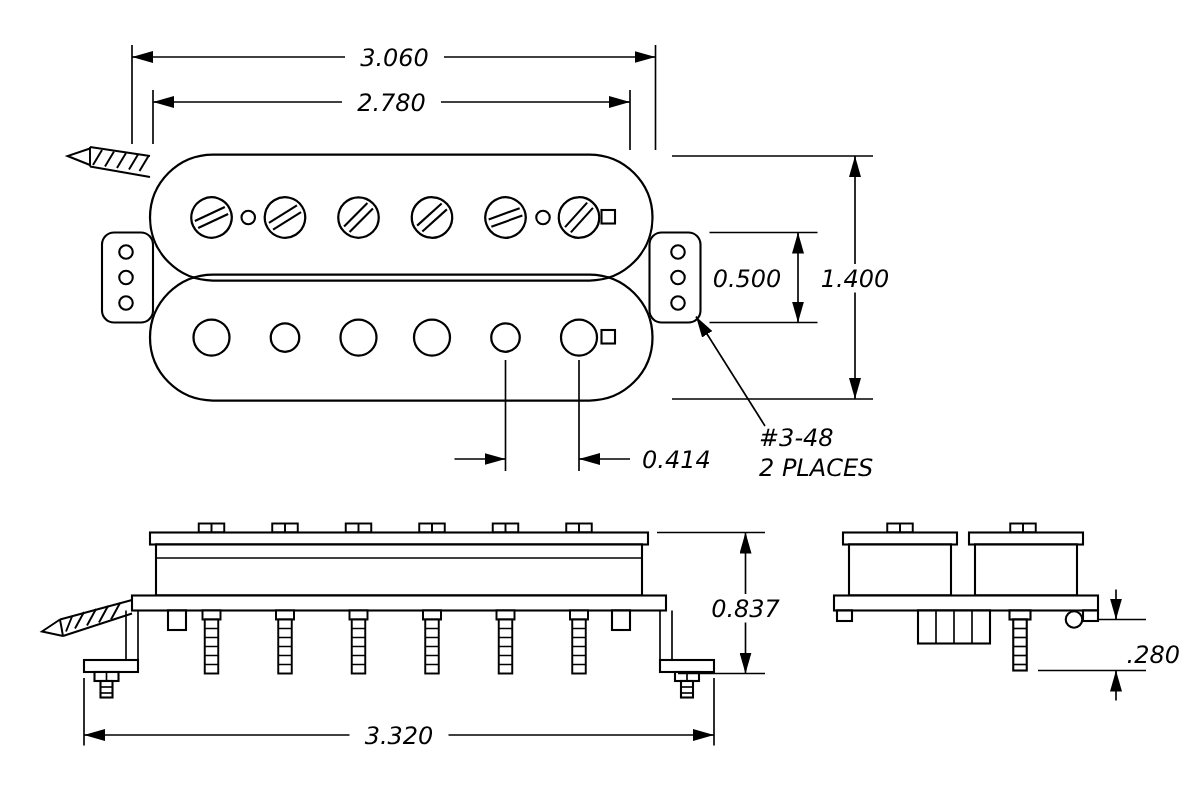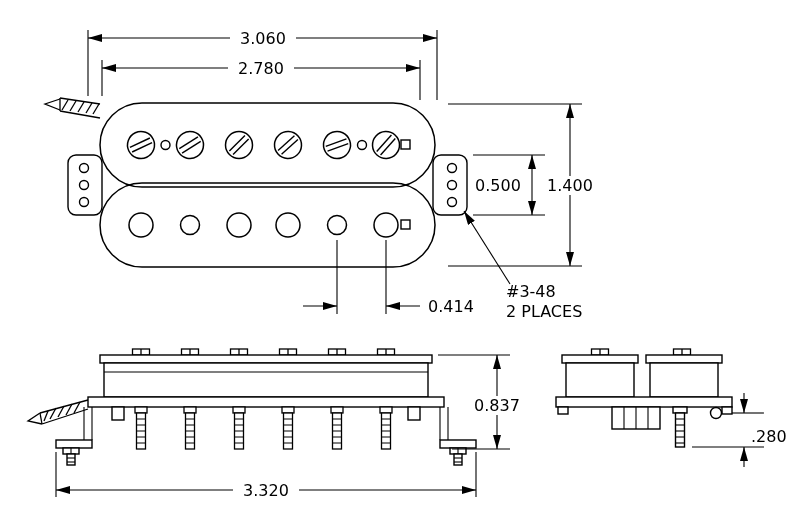--- a/index.html
+++ b/index.html
@@ -1,17 +1,17 @@
 <!DOCTYPE html>
 <html><head>
 <meta charset="utf-8">
 <style>
   html,body{margin:0;padding:0;background:#ffffff;}
   .canvas{width:800px;height:529px;background:#ffffff;position:relative;overflow:hidden;
-          font-family:"Liberation Sans",sans-serif;}
+          font-family:"Liberation Sans",sans-serif;font-style:italic;}
   svg{display:block;}
   svg text{font-family:"DejaVu Sans","Liberation Sans",sans-serif;font-size:16px;fill:#000;}
   .part{fill:#fff;stroke:#000;stroke-width:1.4;}
   .outline{fill:none;stroke:#000;stroke-width:1.5;}
   .fillw{fill:#fff;stroke:none;}
   .thin{fill:none;stroke:#000;stroke-width:1.1;}
   .dim{fill:none;stroke:#000;stroke-width:1.1;}
   .dimbg{fill:#fff;stroke:none;}
 </style>
 </head>

